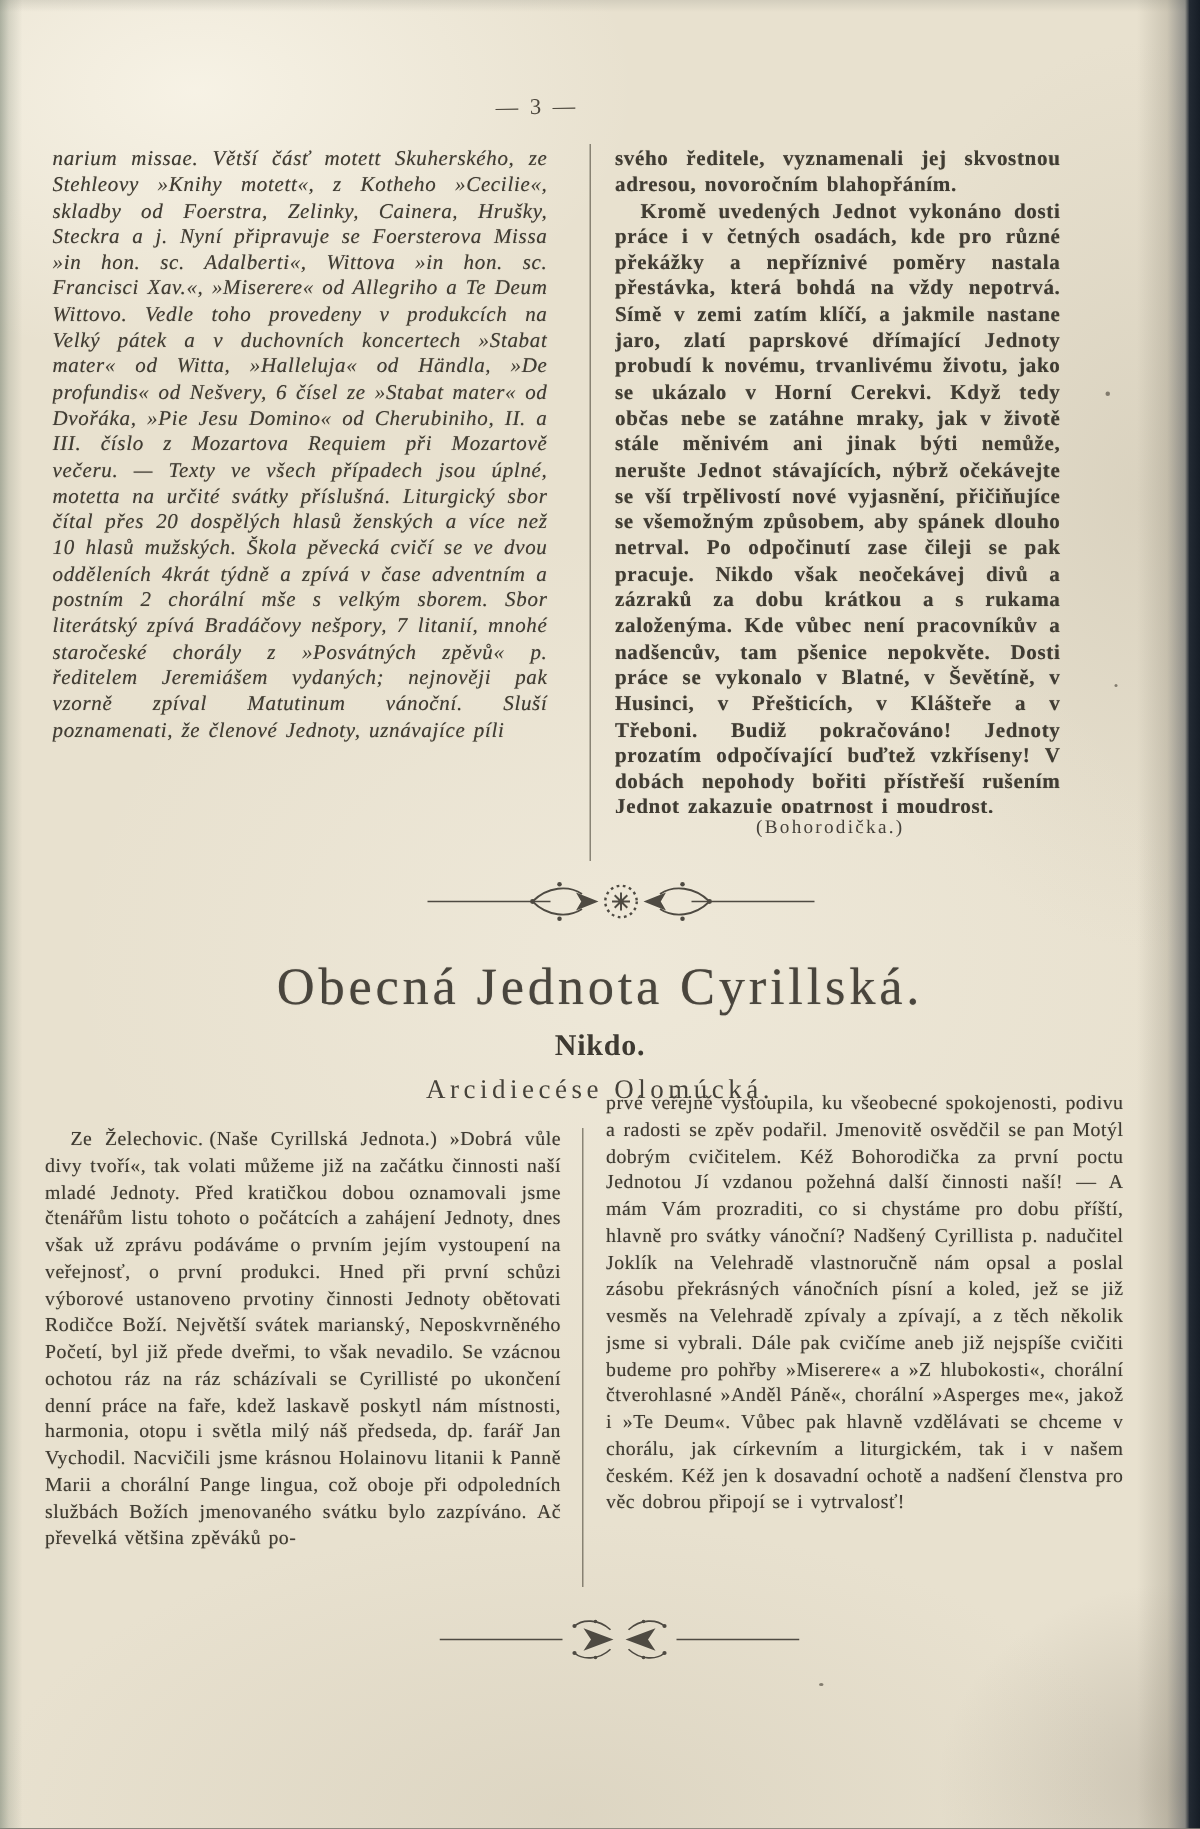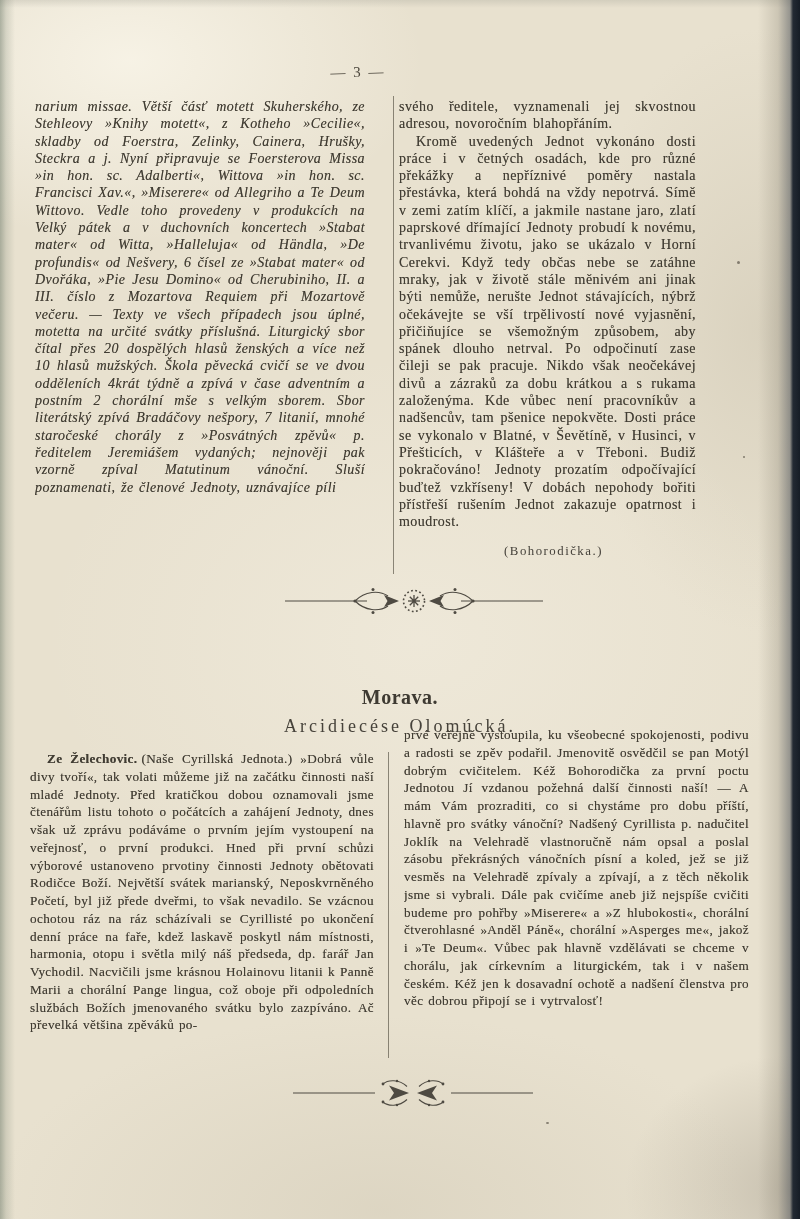--- a/index.html
+++ b/index.html
@@ -67,38 +67,38 @@
     letter-spacing:0.5px;
     color:#3e3a32;
   }
   .h-diocese{
     top:716px;left:0;width:800px;
     text-align:center;
     font-size:18px;font-weight:400;
     letter-spacing:3px;
     color:#46423a;
   }
-  .lead{font-weight:700;padding-right:4px;}
+  .lead{font-weight:400;padding-right:4px;}
   .speck{border-radius:50%;background:#6a6458;opacity:0.8;}
   .orn{color:#4e4a42;}
 </style>
 </head>
 <body>
 
 <div class="scan">
 
   <div class="abs pagenum">— 3 —</div>
 
   <div class="abs col top-col" style="left:35px;top:98px;width:330px;height:470px;font-style:italic;">
     <p>narium missae. Větší čásť motett Skuherského, ze Stehleovy »Knihy motett«, z Kotheho »Cecilie«, skladby od Foerstra, Zelinky, Cainera, Hrušky, Steckra a j. Nyní připravuje se Foersterova Missa »in hon. sc. Adalberti«, Wittova »in hon. sc. Francisci Xav.«, »Miserere« od Allegriho a Te Deum Wittovo. Vedle toho provedeny v produkcích na Velký pátek a v duchovních koncertech »Stabat mater« od Witta, »Halleluja« od Händla, »De profundis« od Nešvery, 6 čísel ze »Stabat mater« od Dvořáka, »Pie Jesu Domino« od Cherubiniho, II. a III. číslo z Mozartova Requiem při Mozartově večeru. — Texty ve všech případech jsou úplné, motetta na určité svátky příslušná. Liturgický sbor čítal přes 20 dospělých hlasů ženských a více než 10 hlasů mužských. Škola pěvecká cvičí se ve dvou odděleních 4krát týdně a zpívá v čase adventním a postním 2 chorální mše s velkým sborem. Sbor literátský zpívá Bradáčovy nešpory, 7 litanií, mnohé staročeské chorály z »Posvátných zpěvů« p. ředitelem Jeremiášem vydaných; nejnověji pak vzorně zpíval Matutinum vánoční. Sluší poznamenati, že členové Jednoty, uznávajíce píli</p>
   </div>
 
   <div class="abs vrule" style="left:393px;top:96px;height:478px;"></div>
 
-  <div class="abs col top-col" style="left:399px;top:98px;width:297px;height:444px;">
+  <div class="abs col top-col" style="left:410px;top:98px;width:297px;height:444px;font-weight:bold;">
     <p>svého ředitele, vyznamenali jej skvostnou adresou, novoročním blahopřáním.</p>
     <p class="indent">Kromě uvedených Jednot vykonáno dosti práce i v četných osadách, kde pro různé překážky a nepříznivé poměry nastala přestávka, která bohdá na vždy nepotrvá. Símě v zemi zatím klíčí, a jakmile nastane jaro, zlatí paprskové dřímající Jednoty probudí k novému, trvanlivému životu, jako se ukázalo v Horní Cerekvi. Když tedy občas nebe se zatáhne mraky, jak v životě stále měnivém ani jinak býti nemůže, nerušte Jednot stávajících, nýbrž očekávejte se vší trpělivostí nové vyjasnění, přičiňujíce se všemožným způsobem, aby spánek dlouho netrval. Po odpočinutí zase čileji se pak pracuje. Nikdo však neočekávej divů a zázraků za dobu krátkou a s rukama založenýma. Kde vůbec není pracovníkův a nadšencův, tam pšenice nepokvěte. Dosti práce se vykonalo v Blatné, v Ševětíně, v Husinci, v Přešticích, v Klášteře a v Třeboni. Budiž pokračováno! Jednoty prozatím odpočívající buďtež vzkříseny! V dobách nepohody bořiti přístřeší rušením Jednot zakazuje opatrnost i moudrost.</p>
   </div>
 
   <div class="abs continuation" style="left:405px;top:544px;width:297px;">(Bohorodička.)</div>
 
   <svg class="abs orn" style="left:283px;top:584px;" width="262" height="34" viewBox="0 0 262 34">
     <g stroke="#4e4a42" fill="#4e4a42">
       <line x1="2" y1="17" x2="84" y2="17" stroke-width="1" fill="none"></line>
       <line x1="178" y1="17" x2="260" y2="17" stroke-width="1" fill="none"></line>
@@ -115,21 +115,22 @@
       <g stroke-width="1.3">
         <line x1="131" y1="11" x2="131" y2="23"></line>
         <line x1="125" y1="17" x2="137" y2="17"></line>
         <line x1="126.8" y1="12.8" x2="135.2" y2="21.2"></line>
         <line x1="135.2" y1="12.8" x2="126.8" y2="21.2"></line>
       </g>
       <circle cx="131" cy="17" r="1.8" stroke="none"></circle>
     </g>
   </svg>
 
-  <div class="abs h-region">Morava.</div>
+  <div class="abs h-title">Obecná Jednota Cyrillská.</div>
+  <div class="abs h-region">Nikdo.</div>
   <div class="abs h-diocese">Arcidiecése Olomúcká.</div>
 
   <div class="abs col bot-col" style="left:30px;top:750px;width:344px;height:318px;">
     <p class="indent"><span class="lead">Ze Želechovic.</span><span>(Naše Cyrillská Jednota.) »Dobrá vůle divy tvoří«, tak volati můžeme již na začátku činnosti naší mladé Jednoty. Před kratičkou dobou oznamovali jsme čtenářům listu tohoto o počátcích a zahájení Jednoty, dnes však už zprávu podáváme o prvním jejím vystoupení na veřejnosť, o první produkci. Hned při první schůzi výborové ustanoveno prvotiny činnosti Jednoty obětovati Rodičce Boží. Největší svátek marianský, Neposkvrněného Početí, byl již přede dveřmi, to však nevadilo. Se vzácnou ochotou ráz na ráz scházívali se Cyrillisté po ukončení denní práce na faře, kdež laskavě poskytl nám místnosti, harmonia, otopu i světla milý náš předseda, dp. farář Jan Vychodil. Nacvičili jsme krásnou Holainovu litanii k Panně Marii a chorální Pange lingua, což oboje při odpoledních službách Božích jmenovaného svátku bylo zazpíváno. Ač převelká většina zpěváků po-</span></p>
   </div>
 
   <div class="abs vrule" style="left:388px;top:752px;height:306px;"></div>
 
   <div class="abs col bot-col" style="left:404px;top:726px;width:345px;height:318px;">
     <p>prvé veřejně vystoupila, ku všeobecné spokojenosti, podivu a radosti se zpěv podařil. Jmenovitě osvědčil se pan Motýl dobrým cvičitelem. Kéž Bohorodička za první poctu Jednotou Jí vzdanou požehná další činnosti naší! — A mám Vám prozraditi, co si chystáme pro dobu příští, hlavně pro svátky vánoční? Nadšený Cyrillista p. nadučitel Joklík na Velehradě vlastnoručně nám opsal a poslal zásobu překrásných vánočních písní a koled, jež se již vesměs na Velehradě zpívaly a zpívají, a z těch několik jsme si vybrali. Dále pak cvičíme aneb již nejspíše cvičiti budeme pro pohřby »Miserere« a »Z hlubokosti«, chorální čtverohlasné »Anděl Páně«, chorální »Asperges me«, jakož i »Te Deum«. Vůbec pak hlavně vzdělávati se chceme v chorálu, jak církevním a liturgickém, tak i v našem českém. Kéž jen k dosavadní ochotě a nadšení členstva pro věc dobrou připojí se i vytrvalosť!</p>

